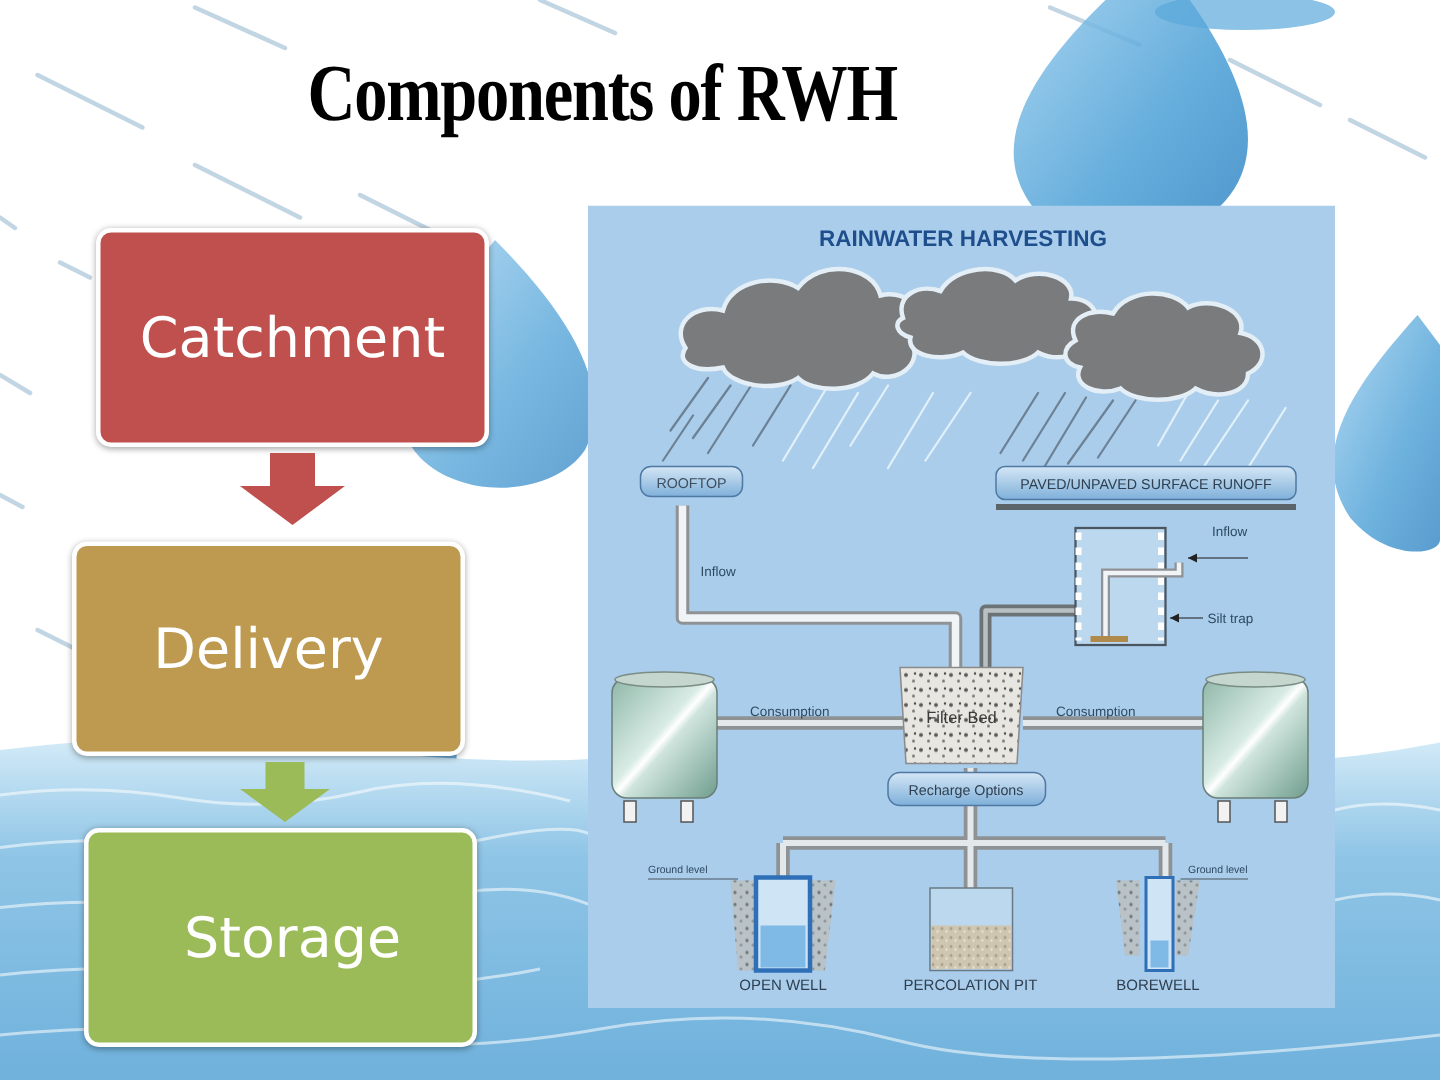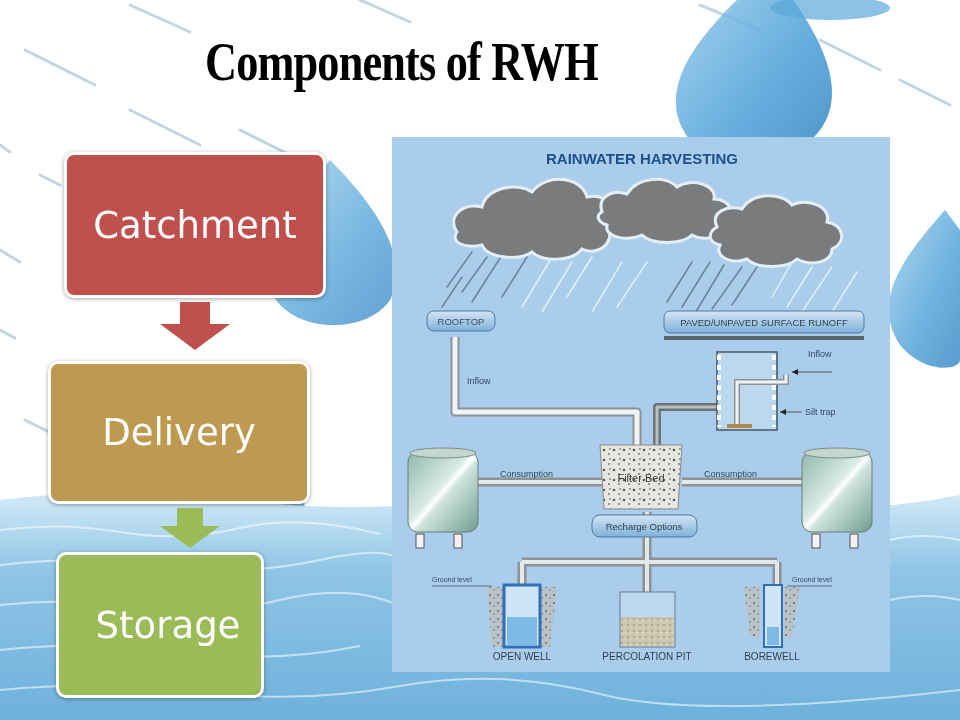--- a/index.html
+++ b/index.html
@@ -93,21 +93,21 @@
 </svg>
 
 <div class="box" style="left:48px; top:361px; width:262px; height:143px; background:#BE9A50;">
   <span>Delivery</span>
 </div>
 
 <svg class="arrow" style="left:155px; top:508px;" width="70" height="42" viewBox="0 0 70 42">
   <polygon points="22,0 48,0 48,18 65,18 35,40 5,18 22,18" fill="#9BBB59"></polygon>
 </svg>
 
-<div class="box" style="left:56px; top:552px; width:208px; height:146px; background:#9BBB59;padding-left:16px;">
+<div class="box" style="left:56px; top:552px; width:262px; height:146px; background:#9BBB59;padding-left:16px;">
   <span>Storage</span>
 </div>
 
 <svg class="diagram" width="498" height="535" viewBox="0 0 498 535">
   <defs>
     <linearGradient id="tankGrad" x1="0" y1="0" x2="1" y2="1">
       <stop offset="0" stop-color="#8fb7a8"></stop>
       <stop offset="0.45" stop-color="#d9ece6"></stop>
       <stop offset="0.5" stop-color="#ffffff"></stop>
       <stop offset="0.55" stop-color="#cfe4dd"></stop>

